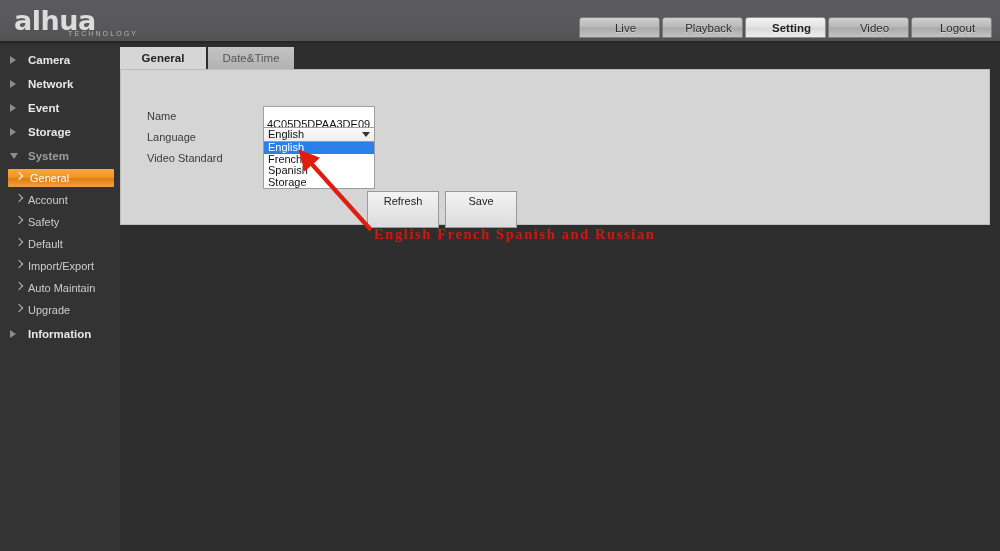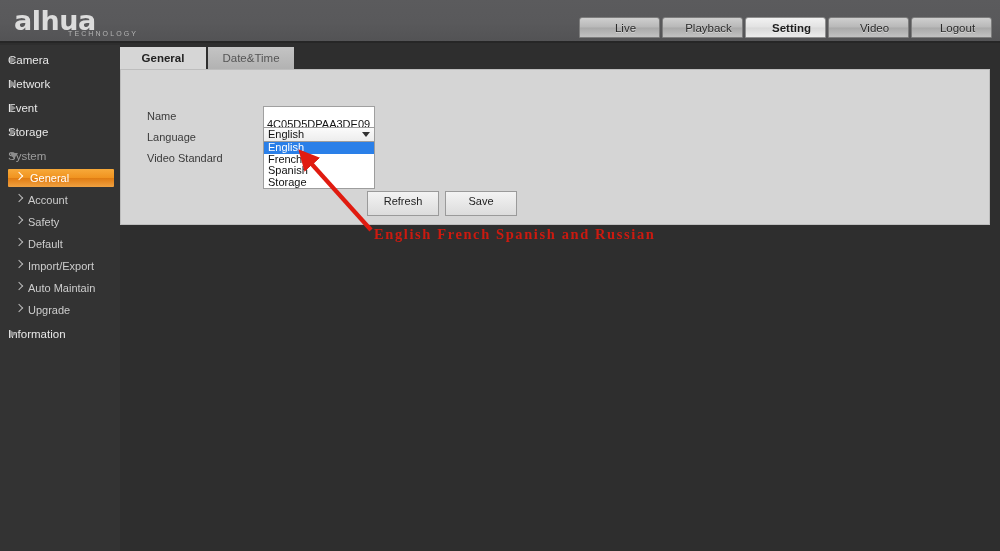--- a/index.html
+++ b/index.html
@@ -109,22 +109,22 @@
     width: 120px;
     height: 506px;
     background: #333333;
   }
   .side-item {
     position: relative;
     height: 18px;
     line-height: 18px;
     font-size: 11.5px;
     color: #e8e8e8;
-    font-weight: normal;
-    padding-left: 8px;
+    font-weight: bold;
+    padding-left: 28px;
     margin-top: 6px;
     cursor: pointer;
     white-space: nowrap;
   }
   .side-item.sub {
     font-weight: normal;
     font-size: 11px;
     color: #cdcdcd;
     padding-left: 28px;
     margin-top: 4px;
@@ -293,21 +293,21 @@
   .btn-row {
     position: absolute;
     left: 246px;
     top: 121px;
     display: flex;
     gap: 6px;
     z-index: 10;
   }
   .btn {
     width: 72px;
-    height: 25px;
+    height: 37px;
     line-height: 18px;
     text-align: center;
     font-size: 11px;
     color: #222;
     background: linear-gradient(to bottom, #f3f3f3, #dcdcdc);
     border: 1px solid #9a9a9a;
     box-sizing: border-box;
     cursor: pointer;
   }
 

